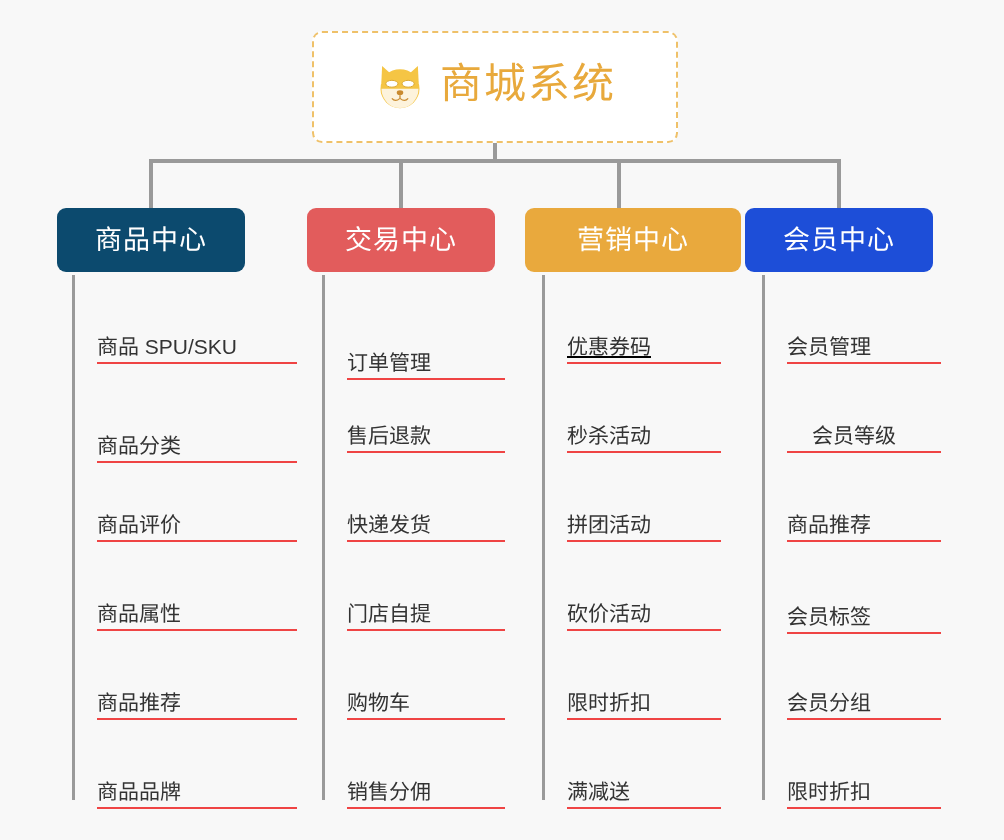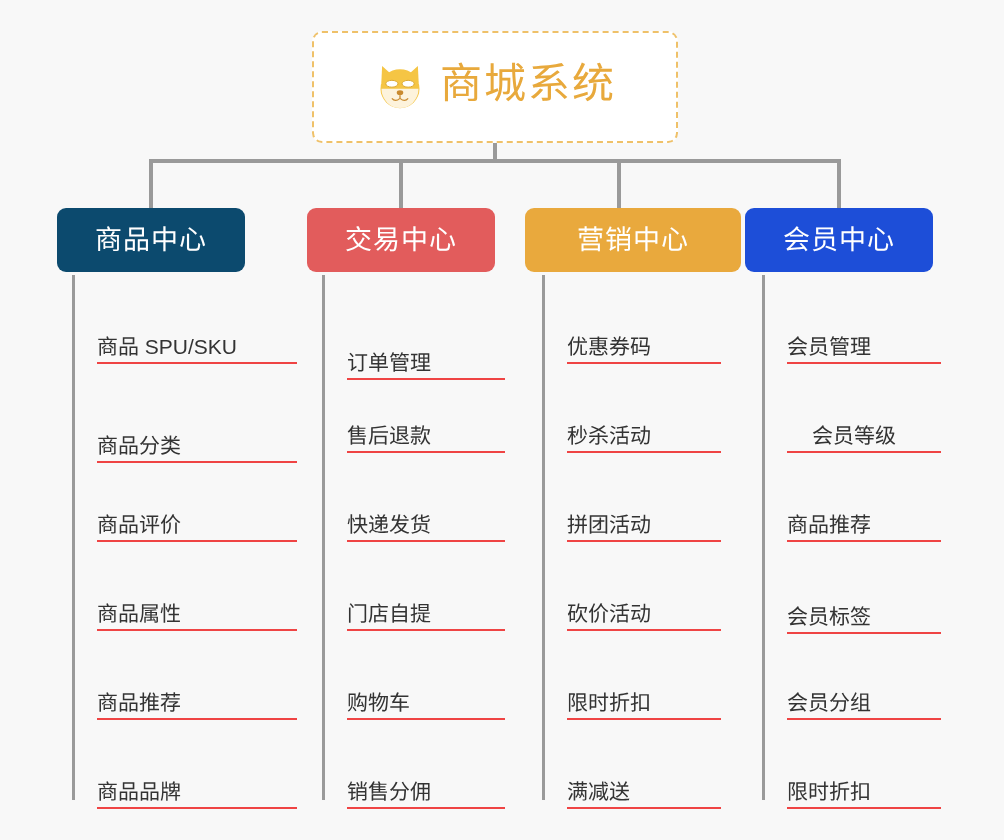--- a/index.html
+++ b/index.html
@@ -209,21 +209,21 @@
         </div>
         <div class="leaf-item" style="top: 445px; width: 158px;">
           <span class="leaf-label">销售分佣</span>
         </div>
       </div>
       <div class="group-box" style="left: 525px; width: 216px; background: rgb(233, 169, 61);">
         <span class="group-label">营销中心</span>
       </div>
       <div class="leaf-column" style="left: 542px; width: 157px;">
         <div class="leaf-spine"></div>
-        <div class="leaf-item" style="top: 0px; width: 154px;">
+        <div class="leaf-item" style="top: 0px; width: 154px; text-decoration: underline;">
           <span class="leaf-label">优惠券码</span>
         </div>
         <div class="leaf-item" style="top: 89px; width: 154px;">
           <span class="leaf-label">秒杀活动</span>
         </div>
         <div class="leaf-item" style="top: 178px; width: 154px;">
           <span class="leaf-label">拼团活动</span>
         </div>
         <div class="leaf-item" style="top: 267px; width: 154px;">
           <span class="leaf-label">砍价活动</span>

